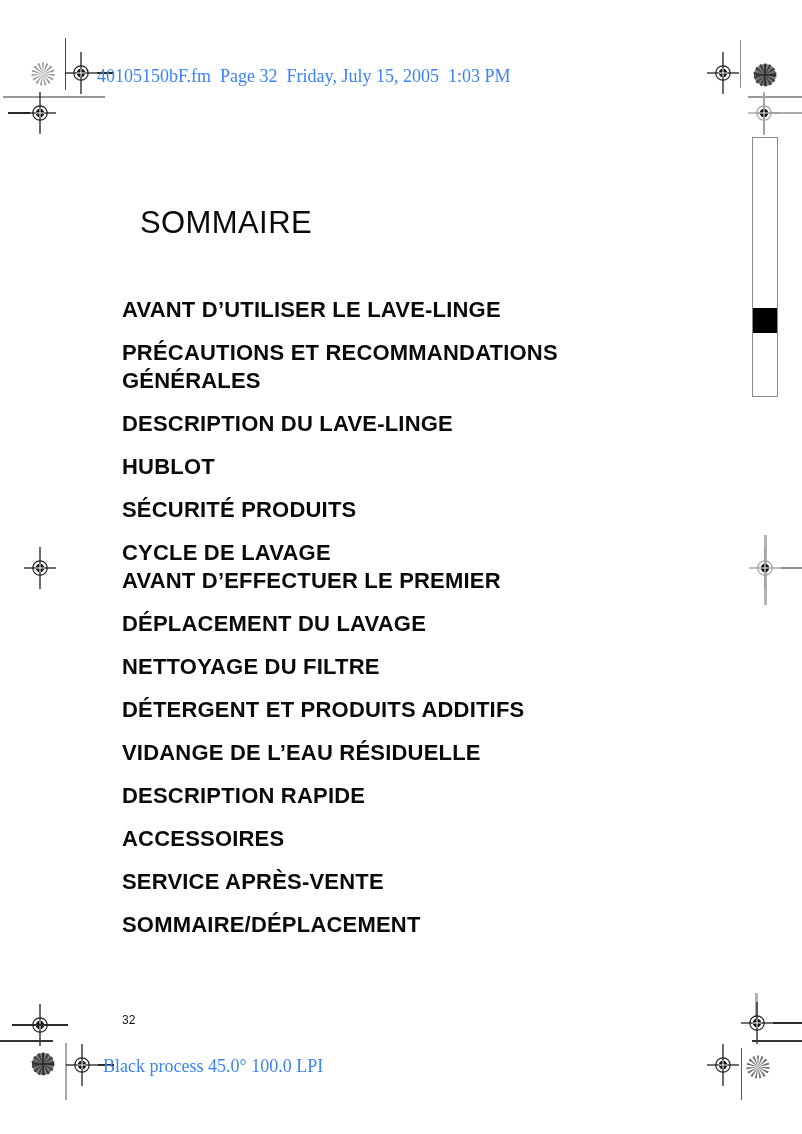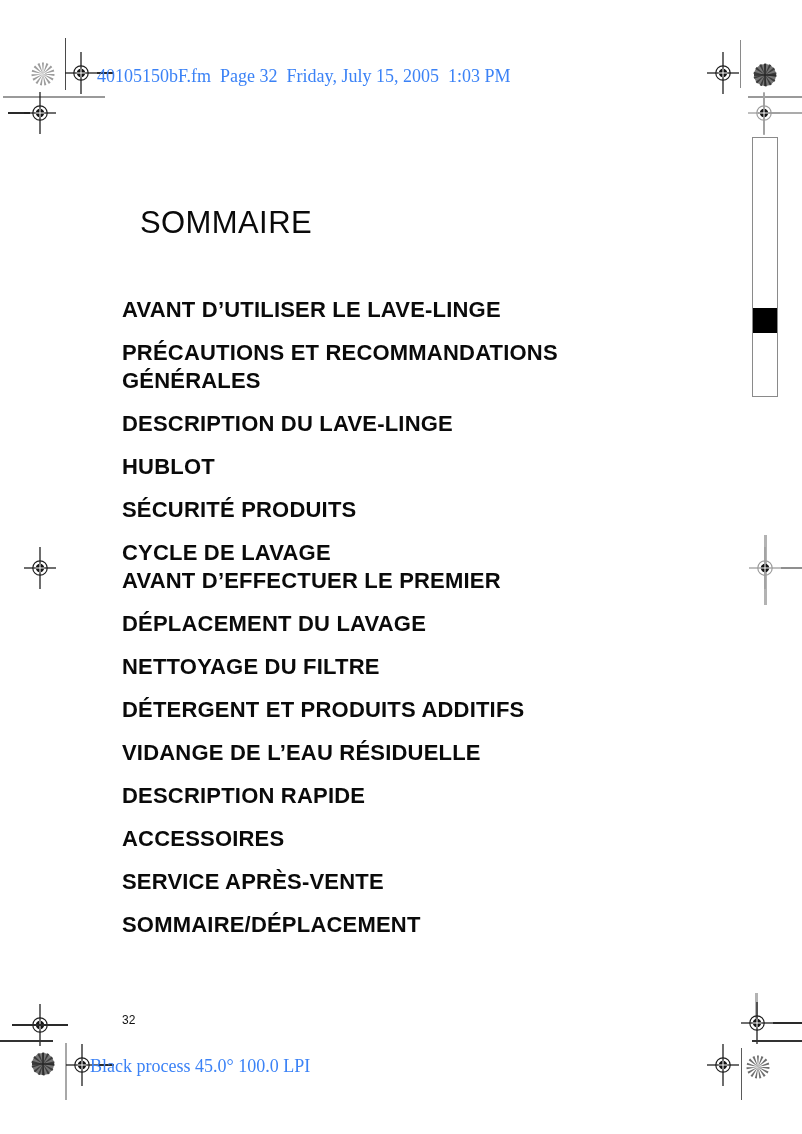--- a/index.html
+++ b/index.html
@@ -35,21 +35,21 @@
 
   
   .slug{
     position:absolute;
     font-family:"Liberation Serif", serif;
     font-size:18px;
     color:#3b82f6;
     white-space:pre;
   }
   .header-slug{left:97px;top:66px;}
-  .footer-slug{left:90px;top:1056px;}
+  .footer-slug{left:103px;top:1056px;}
 
   
   .toc-title{
     position:absolute;left:122px;top:184px;
     font-size:31px;font-weight:400;letter-spacing:0.4px;
     color:#0a0a0a;
     margin-left:18px;
   }
   .toc-list{
     position:absolute;left:122px;top:296px;width:540px;

